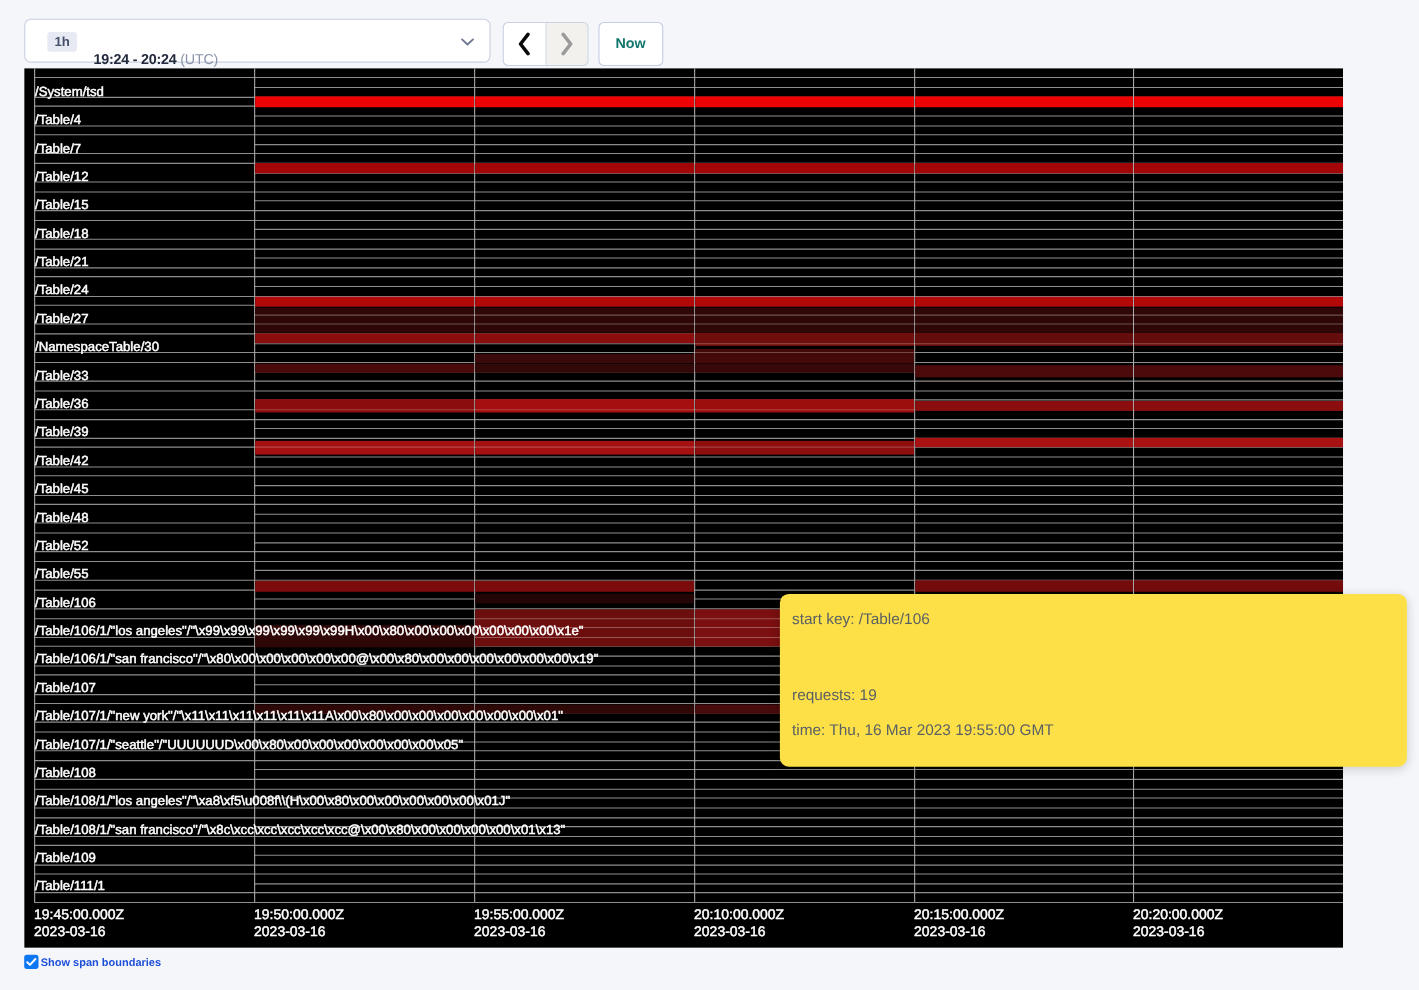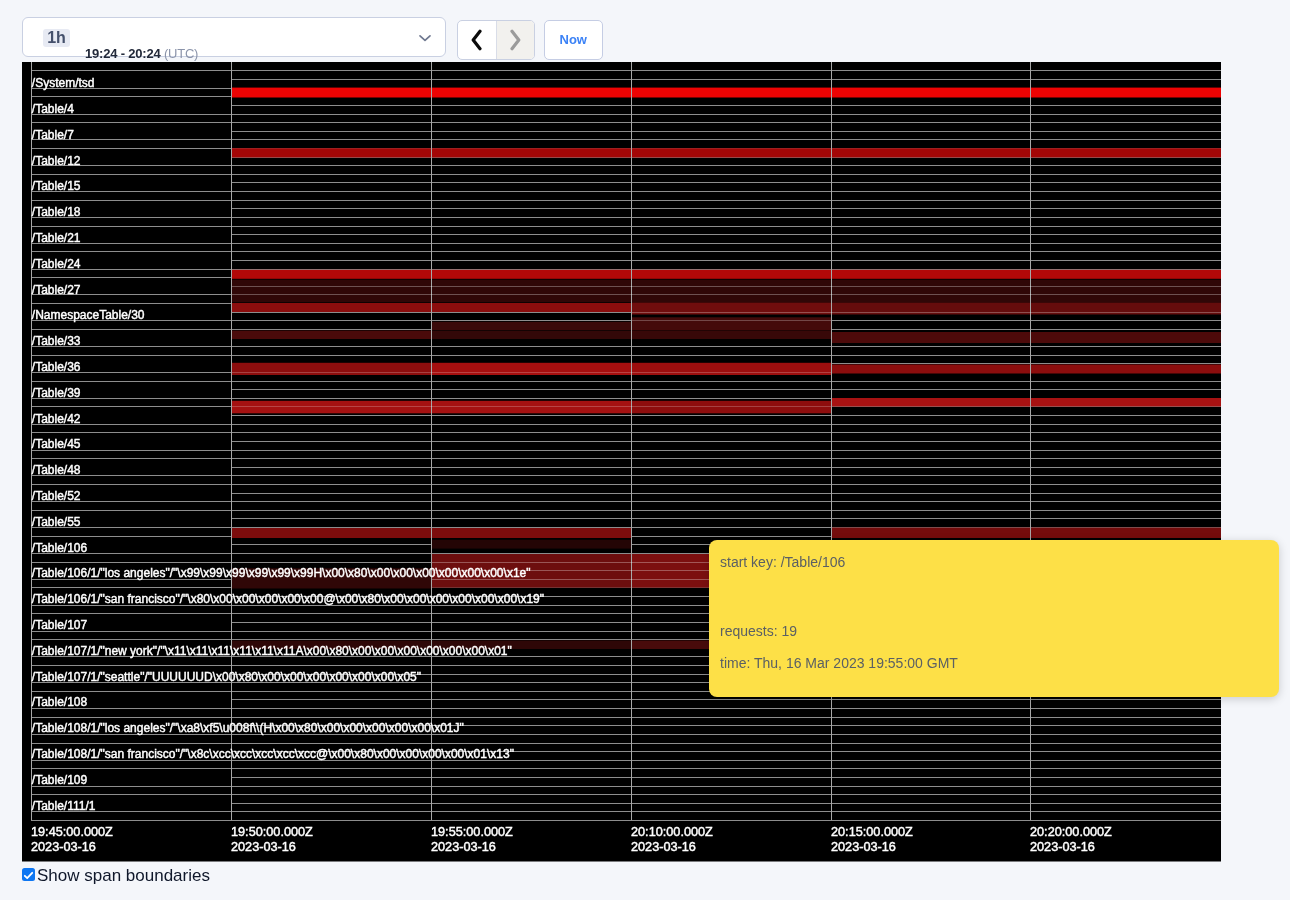--- a/index.html
+++ b/index.html
@@ -1,30 +1,30 @@
 <!DOCTYPE html>
 <html><head><meta charset="utf-8">
 <style>
 * { margin:0; padding:0; box-sizing:border-box; }
 html,body { width:1290px; height:900px; background:#f4f6fa; font-family:"Liberation Sans", sans-serif; overflow:hidden; }
 .abs { position:absolute; }
 #selector { left:21.5px; top:17px; width:424.5px; height:39.5px; background:#fff; border:1px solid #c9d0e2; border-radius:6px; }
-#badge1h { left:20.5px; top:10.5px; width:27px; height:18px; background:#e7eaf3; border-radius:3px; font-size:16px; font-weight:700; color:#44506b; text-align:center; line-height:18px; }
+#badge1h { left:20.5px; top:10.5px; width:27px; height:18px; background:#e7eaf3; border-radius:3px; font-size:12px; font-weight:700; color:#44506b; text-align:center; line-height:18px; }
 #timetext { left:62.5px; top:17px; height:37.5px; line-height:37.5px; font-size:13px; letter-spacing:-0.2px; color:#22293a; }
 #caret { left:394px; top:12.5px; }
 #btngroup { left:456.5px; top:19.5px; width:78px; height:40px; background:#fff; border:1px solid #c9d0e2; border-radius:5px; display:flex; overflow:hidden; }
 #btngroup .cell { width:50%; display:flex; align-items:center; justify-content:center; }
 #btngroup .right { background:#f2f1ee; border-left:1px solid #d9dde8; }
-#nowbtn { left:544px; top:19.5px; width:58.5px; height:40px; background:#fff; border:1px solid #c5cde4; border-radius:5px; font-size:13px; font-weight:700; color:#3b82f6; text-align:center; line-height:38px; }
+#nowbtn { left:544px; top:19.5px; width:58.5px; height:40px; background:#fff; border:1px solid #c5cde4; border-radius:5px; font-size:13px; font-weight:700; color:#0f766e; text-align:center; line-height:38px; }
 #canvas { left:22px; top:62px; width:1199px; height:617px; }
 #tooltip { left:709px; top:539.5px; width:570px; height:157.5px; background:#fde047; border-radius:8px; box-shadow:0 2px 10px rgba(0,0,0,0.18); }
 #tooltip div { position:absolute; left:11px; font-size:14px; color:#5b6064; white-space:nowrap; }
 #cbrow { left:21.5px; top:866.5px; width:400px; height:16px; }
 #cbox { left:0; top:1.5px; width:13px; height:13px; background:#0d76f2; border-radius:2.5px; }
-#cblabel { left:15.5px; top:1px; font-size:17px; color:#0f172a; line-height:15px; }
+#cblabel { left:15.5px; top:1px; font-size:10px; color:#1d4ed8; line-height:15px;font-weight:bold; }
 </style></head>
 <body>
 <div class="abs" id="selector">
   <div class="abs" id="badge1h">1h</div>
   <div class="abs" id="timetext"><b>19:24 - 20:24</b> <span style="color:#8b94aa">(UTC)</span></div>
   <svg class="abs" id="caret" width="16" height="14" viewBox="0 0 16 14">
       <path d="M3 4.8l5 4.6 5-4.6" stroke="#6f7890" stroke-width="1.7" fill="none" stroke-linecap="round" stroke-linejoin="round"></path>
     </svg>
 </div>
 <div class="abs" id="btngroup">

